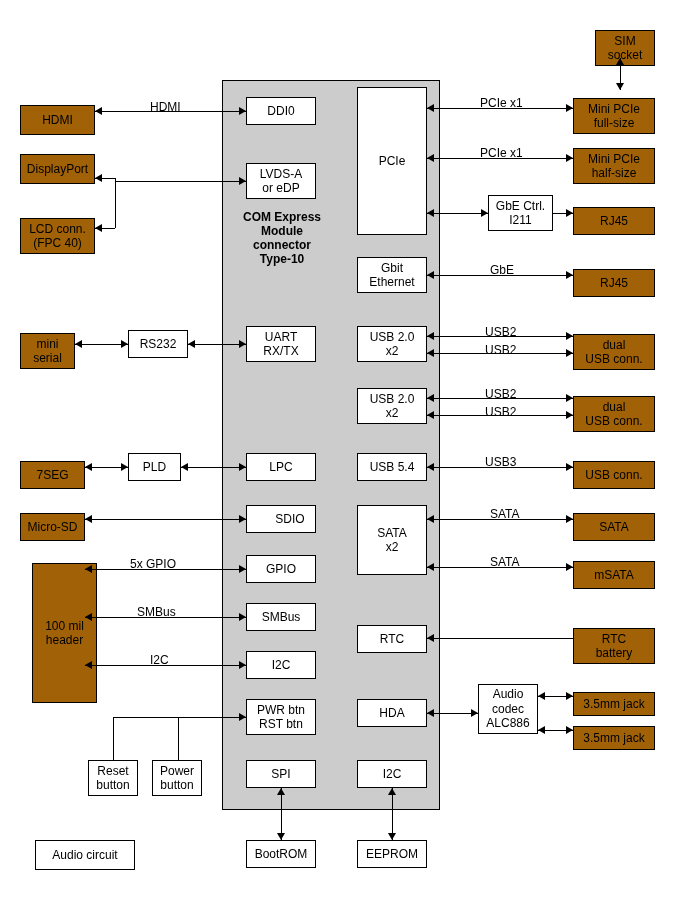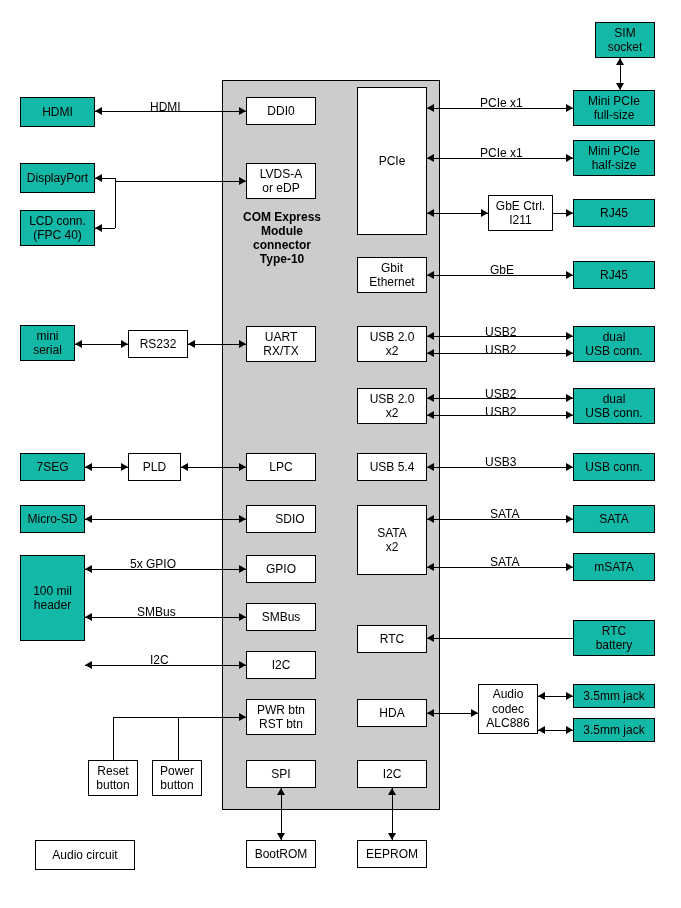--- a/index.html
+++ b/index.html
@@ -1,18 +1,18 @@
 <!DOCTYPE html>
 <html><head>
 <meta charset="utf-8">
 <style>
   * { margin: 0; padding: 0; box-sizing: border-box; }
   body { font-family: Arial, sans-serif; font-size: 12px; background: #fff; width: 681px; height: 908px; position: relative; }
   .box { position: absolute; border: 1px solid #000; display: flex; align-items: center; justify-content: center; text-align: center; line-height: 1.2; padding: 2px; }
-  .gray { background: #14b8a6; }
+  .gray { background: #a16207; margin-top: 8px; }
   .white { background: #fff; }
   .main-block { background: #ccc; }
   .label { position: absolute; font-size: 12px; background: transparent; }
   .arrow-line-h { position: absolute; height: 1px; background: #000; }
   .arrow-line-v { position: absolute; width: 1px; background: #000; }
   .arrowhead-r { position: absolute; width: 0; height: 0; border-top: 4px solid transparent; border-bottom: 4px solid transparent; border-left: 7px solid #000; }
   .arrowhead-l { position: absolute; width: 0; height: 0; border-top: 4px solid transparent; border-bottom: 4px solid transparent; border-right: 7px solid #000; }
   .arrowhead-u { position: absolute; width: 0; height: 0; border-left: 4px solid transparent; border-right: 4px solid transparent; border-bottom: 7px solid #000; }
   .arrowhead-d { position: absolute; width: 0; height: 0; border-left: 4px solid transparent; border-right: 4px solid transparent; border-top: 7px solid #000; }
 </style>
@@ -20,28 +20,28 @@
 <body>
 
 <div class="box main-block" style="left:222px; top:80px; width:218px; height:730px; align-items:flex-start; justify-content:flex-start;">
 </div>
 <div class="label" style="left:232px; top:210px; width:100px; text-align:center; font-weight:bold; white-space:pre-line;">COM Express
 Module
 connector
 Type-10</div>
 
 <div class="box gray" style="left:20px; top:97px; width:75px; height:30px;">HDMI</div>
-<div class="box gray" style="left:20px; top:163px; width:75px; height:30px;">DisplayPort</div>
+<div class="box gray" style="left:20px; top:146px; width:75px; height:30px;">DisplayPort</div>
 <div class="box gray" style="left:20px; top:210px; width:75px; height:36px; white-space:pre-line;">LCD conn.
 (FPC 40)</div>
 <div class="box gray" style="left:20px; top:325px; width:55px; height:36px; white-space:pre-line;">mini
 serial</div>
 <div class="box gray" style="left:20px; top:453px; width:65px; height:28px;">7SEG</div>
 <div class="box gray" style="left:20px; top:505px; width:65px; height:28px;">Micro-SD</div>
-<div class="box gray" style="left:20px; top:555px; width:65px; height:86px; white-space:pre-line;">100 mil
+<div class="box gray" style="left:32px; top:555px; width:65px; height:140px; white-space:pre-line;">100 mil
 header</div>
 <div class="box white" style="left:35px; top:840px; width:100px; height:30px;">Audio circuit</div>
 
 <div class="box white" style="left:128px; top:330px; width:60px; height:28px;">RS232</div>
 <div class="box white" style="left:128px; top:453px; width:53px; height:28px;text-align:right;">PLD</div>
 <div class="box white" style="left:88px; top:760px; width:50px; height:36px; white-space:pre-line;">Reset
 button</div>
 <div class="box white" style="left:152px; top:760px; width:50px; height:36px; white-space:pre-line;">Power
 button</div>
 

